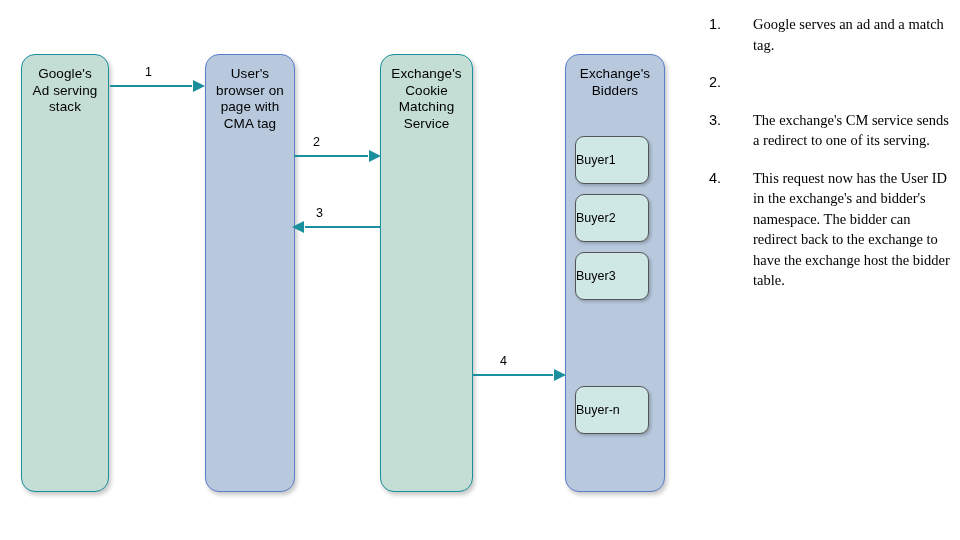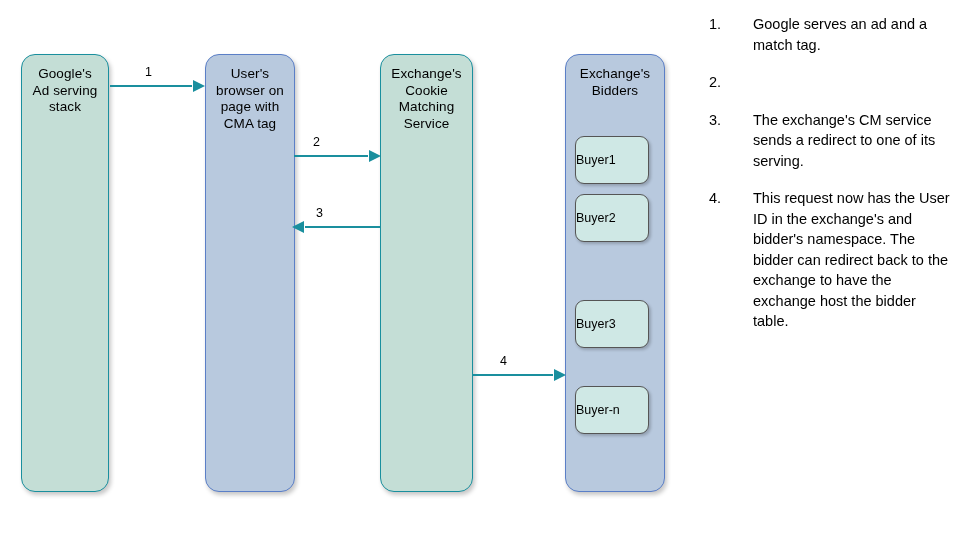--- a/index.html
+++ b/index.html
@@ -66,21 +66,21 @@
     border: 1.1px solid #555555;
     border-radius: 9px;
     display: flex;
     align-items: center;
     justify-content: flex-start;
     font-size: 12.5px;
     box-shadow: 1.5px 2px 3px rgba(0,0,0,0.2);
   }
   #buyer-1 { top: 81px; }
   #buyer-2 { top: 139px; }
-  #buyer-3 { top: 197px; margin-top: 48px; }
+  #buyer-3 { top: 197px; }
   #buyer-n { top: 331px; }
 
   
   .arrow {
     position: absolute;
     height: 2.4px;
     background: #1a8f9e;
   }
   .arrow::after {
     content: "";
@@ -132,20 +132,21 @@
   .step-num {
     width: 44px;
     flex: 0 0 44px;
     font-size: 14.5px;
     line-height: 20.5px;
   }
   .step-text {
     flex: 1 1 auto;
     font-size: 14.5px;
     line-height: 20.5px;
+    font-family: Liberation Serif, serif;
   }
 </style>
 </head>
 <body>
 
 <div id="diagram">
 
   <div class="lane lane-green" id="lane-google">
     <div class="lane-title">Google's
 Ad serving

